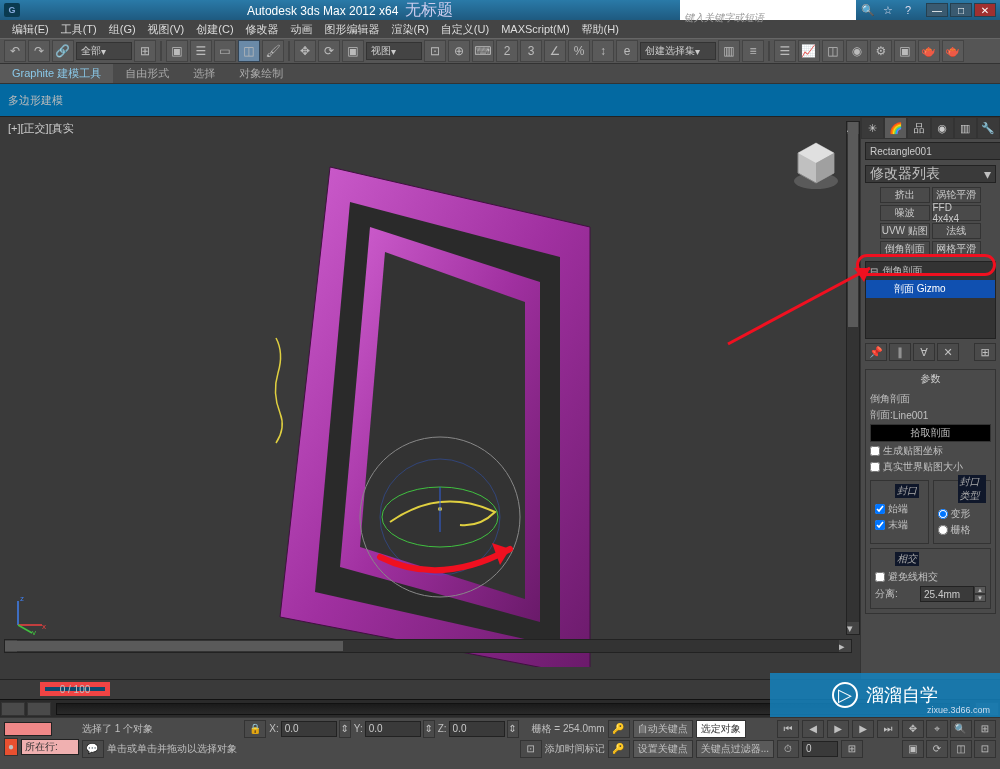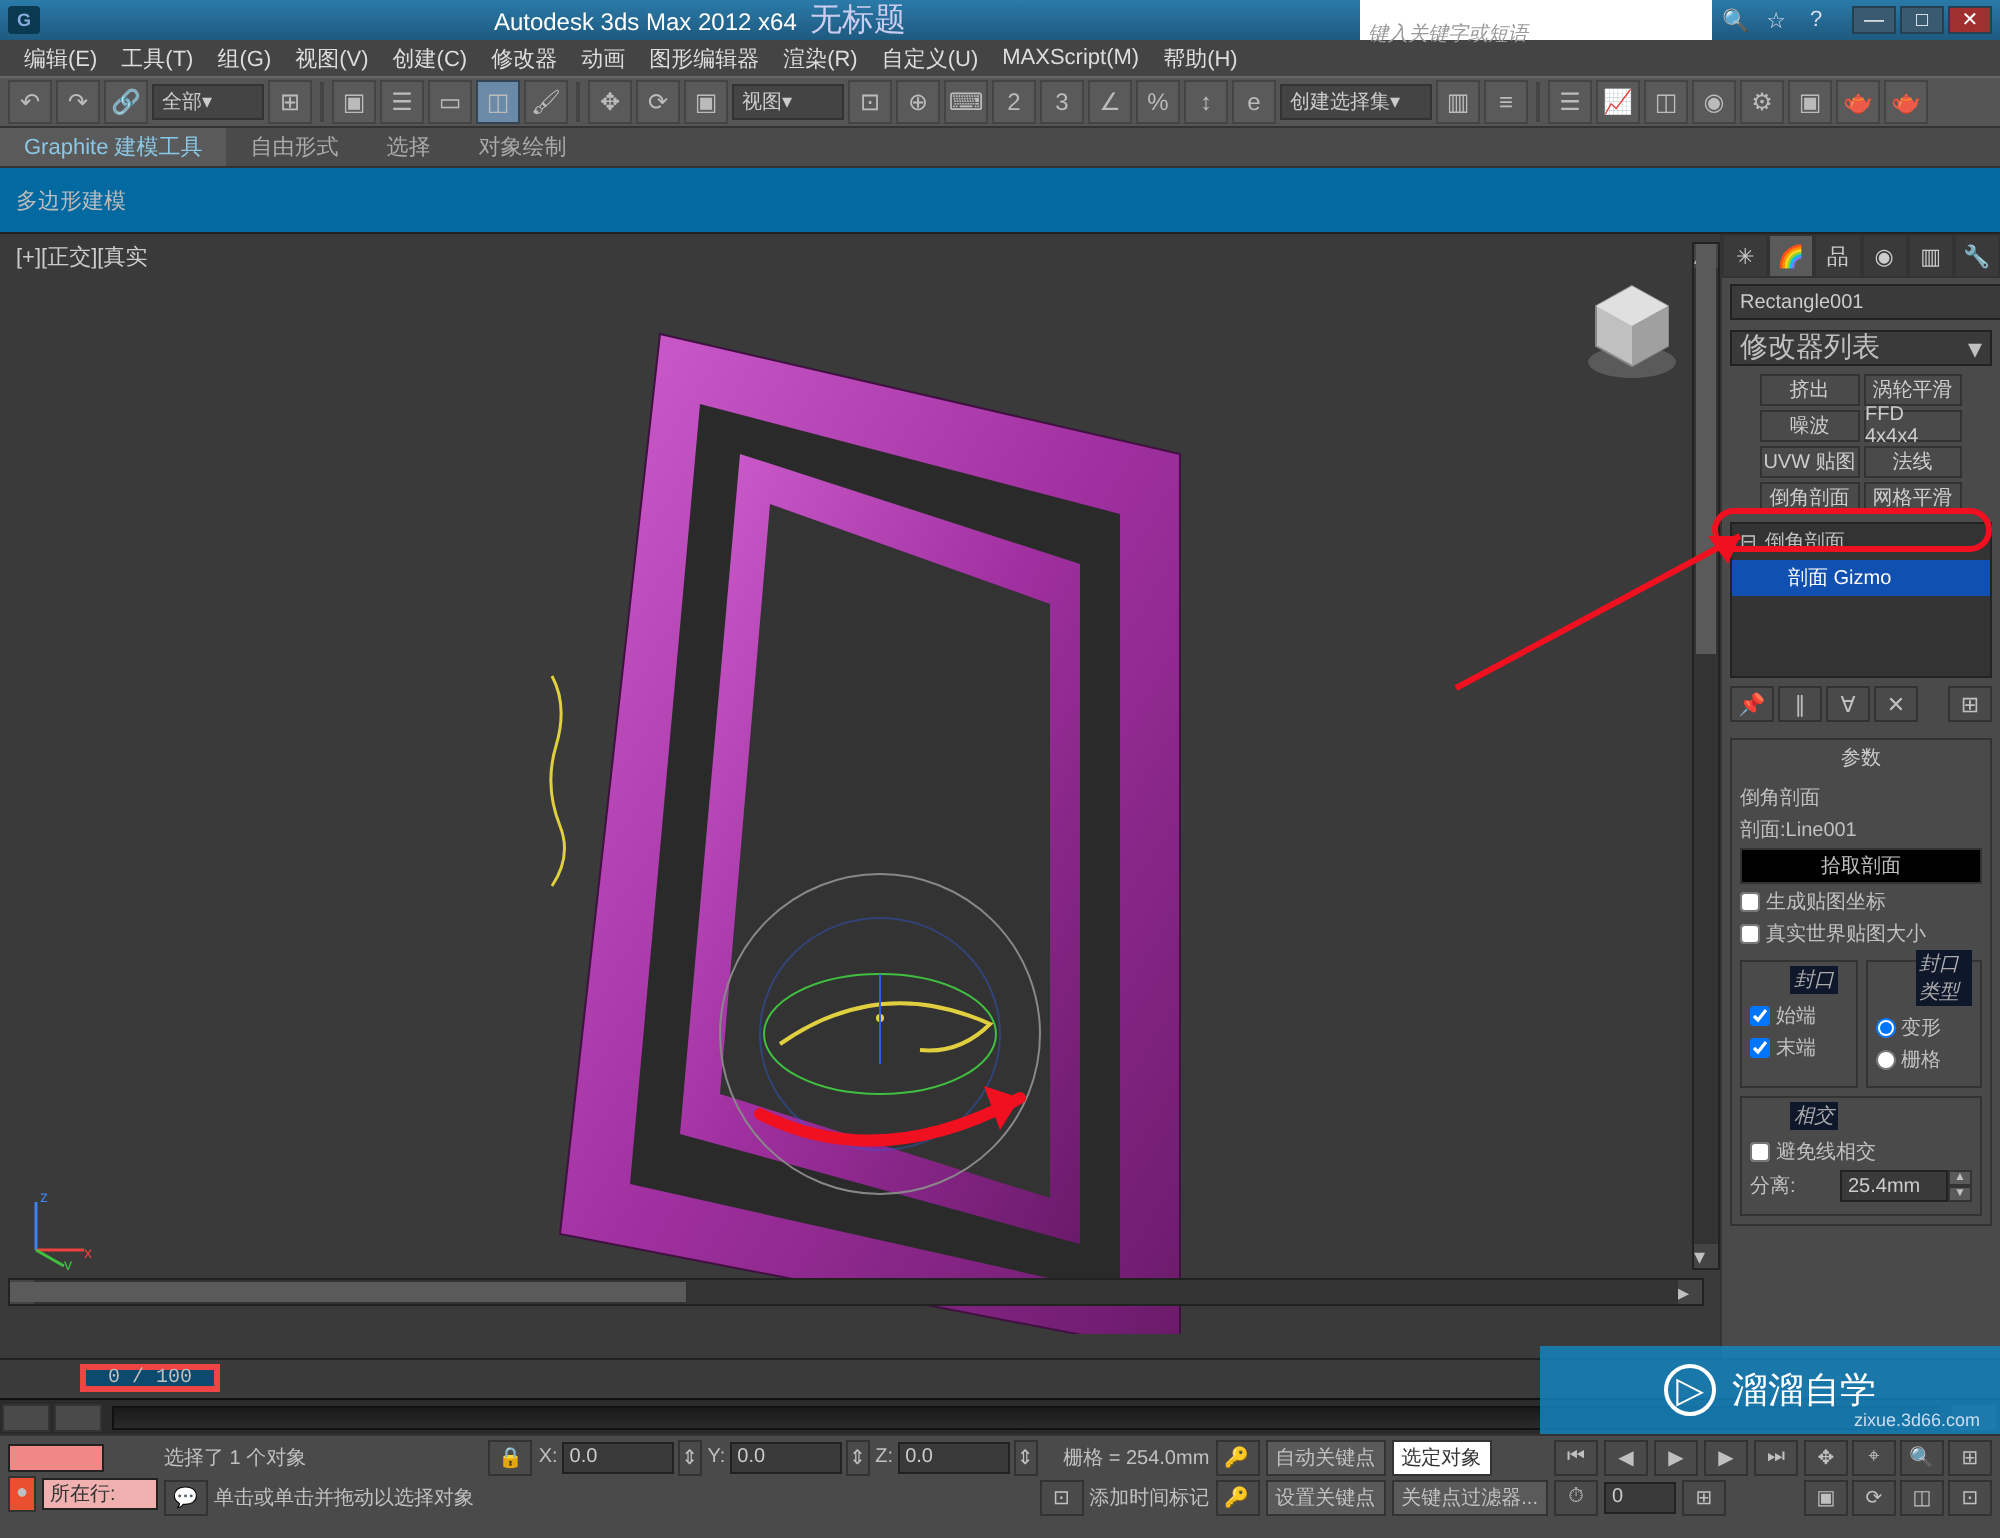--- a/index.html
+++ b/index.html
@@ -70,21 +70,21 @@
 .subgroup { border: 1px solid #333; padding: 4px; margin-top: 4px; }
 .subgroup .gtitle { margin: -10px 0 2px 20px; background: #0f172a; display: inline-block; padding: 0 2px; color: #aaa; font-style: italic; }
 .cols { display: flex; gap: 4px; }
 .cols .col { flex: 1; }
 .spinner { display: flex; align-items: center; justify-content: flex-end; }
 .spinner input { width: 54px; height: 16px; background: #3a3a3a; border: 1px solid #222; color: #ccc; font-size: 10px; padding: 0 3px; }
 .spinner .arrows { width: 12px; height: 16px; display: flex; flex-direction: column; }
 .spinner .arrows div { flex: 1; background: #5a5a5a; border: 1px solid #333; font-size: 6px; line-height: 6px; text-align: center; }
 
 .timeline { height: 20px; background: #3a3a3a; border-top: 1px solid #222; display: flex; align-items: center; padding: 0 8px; font-size: 10px; position: relative; }
-.timeline .slider { position: absolute; left: 40px; top: 2px; width: 70px; height: 14px; background: #0c4a6e; border: 3px solid #ef4444; display: flex; align-items: center; justify-content: center; font-family: Liberation Mono, monospace; }
+.timeline .slider { position: absolute; left: 40px; top: 2px; width: 70px; height: 14px; background: #0c4a6e; border: 5px solid #ef4444; display: flex; align-items: center; justify-content: center; }
 
 .tracks { height: 18px; background: #2a2a2a; border-top: 1px solid #111; display: flex; align-items: center; }
 .tracks .tbtn2 { width: 24px; height: 14px; background: #4a4a4a; border: 1px solid #333; margin: 0 1px; }
 .tracks .spacer { flex: 1; height: 12px; background: linear-gradient(#1a1a1a,#2a2a2a); margin: 0 4px; border: 1px solid #111; }
 
 .statusbar { height: 42px; background: #4a4a4a; border-top: 1px solid #333; display: flex; align-items: center; padding: 0 4px; gap: 3px; font-size: 10px; }
 .statusbar .rows { display: flex; flex-direction: column; flex: 1; gap: 2px; }
 .statusbar .srow { display: flex; align-items: center; height: 18px; gap: 3px; }
 .coord { display: flex; align-items: center; gap: 2px; }
 .coord input { width: 56px; height: 16px; background: #3a3a3a; border: 1px solid #222; color: #ccc; font-size: 10px; padding: 0 3px; }

